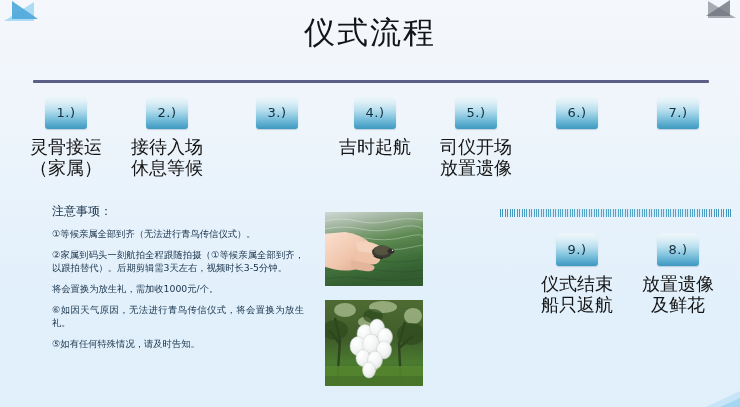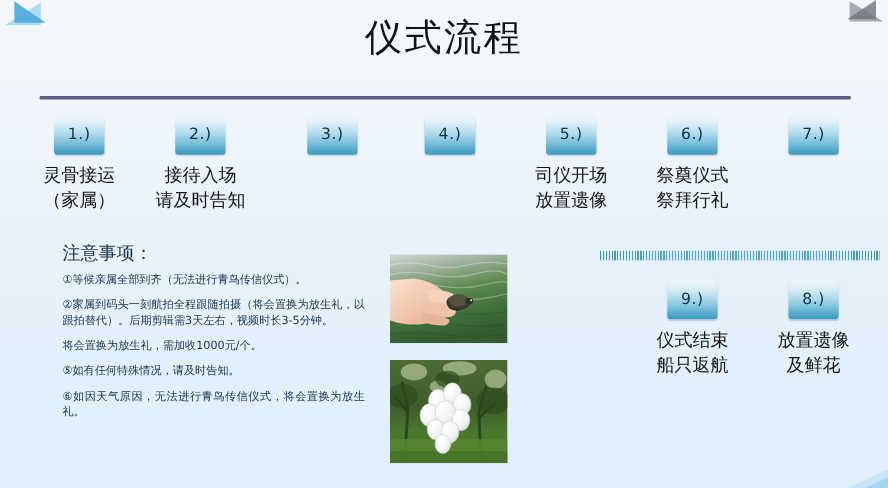--- a/index.html
+++ b/index.html
@@ -121,38 +121,38 @@
         #4ba3c8 92%,
         #3f97bf 100%);
     box-shadow: 0 1px 1px rgba(60,110,140,.25);
     color: #14303f;
     font-size: 13px;
     line-height: 33px;
     letter-spacing: .5px;
   }
   .step-label {
     margin-top: 7px;
-    font-size: 15px;
+    font-size: 18px;
     line-height: 21px;
     color: #141414;
     white-space: pre-line;
   }
 
   
   #notes {
     position: absolute;
     left: 52px;
     top: 205px;
     width: 252px;
     color: #16314a;
     font-size: 9.3px;
     line-height: 13px;
   }
   #notes-title {
-    font-size: 15px;
+    font-size: 12px;
     margin-bottom: 9px;
     color: #16314a;
   }
   .note-item {
     margin-bottom: 8px;
     text-align: justify;
   }
 
   
   .photo {
@@ -208,41 +208,40 @@
 
   <div class="step" style="left:18px;  top:96px;">
     <div class="badge">1.)</div>
     <div class="step-label">灵骨接运
 （家属）</div>
   </div>
 
   <div class="step" style="left:119px; top:96px;">
     <div class="badge">2.)</div>
     <div class="step-label">接待入场
-请及时告知</div>
+休息等候</div>
   </div>
 
   <div class="step" style="left:229px; top:96px;">
     <div class="badge">3.)</div>
   </div>
 
   <div class="step" style="left:327px; top:96px;">
     <div class="badge">4.)</div>
+    <div class="step-label">吉时起航</div>
   </div>
 
   <div class="step" style="left:428px; top:96px;">
     <div class="badge">5.)</div>
     <div class="step-label">司仪开场
 放置遗像</div>
   </div>
 
   <div class="step" style="left:529px; top:96px;">
     <div class="badge">6.)</div>
-    <div class="step-label">祭奠仪式
-祭拜行礼</div>
   </div>
 
   <div class="step" style="left:630px; top:96px;">
     <div class="badge">7.)</div>
   </div>
 
   <div id="connector"></div>
 
   <div class="step" style="left:529px; top:233px;">
     <div class="badge">9.)</div>
@@ -252,24 +251,24 @@
 
   <div class="step" style="left:630px; top:233px;">
     <div class="badge">8.)</div>
     <div class="step-label">放置遗像
 及鲜花</div>
   </div>
 
   <div id="notes">
     <div id="notes-title">注意事项：</div>
     <div class="note-item">①等候亲属全部到齐（无法进行青鸟传信仪式）。</div>
-    <div class="note-item">②家属到码头一刻航拍全程跟随拍摄（将会置换为放生礼，以跟拍替代）。后期剪辑需3天左右，视频时长3-5分钟。</div>
+    <div class="note-item">②家属到码头一刻航拍全程跟随拍摄（①等候亲属全部到齐，以跟拍替代）。后期剪辑需3天左右，视频时长3-5分钟。</div>
     <div class="note-item">将会置换为放生礼，需加收1000元/个。</div>
+    <div class="note-item">⑥如因天气原因，无法进行青鸟传信仪式，将会置换为放生礼。</div>
     <div class="note-item">⑤如有任何特殊情况，请及时告知。</div>
-    <div class="note-item">⑥如因天气原因，无法进行青鸟传信仪式，将会置换为放生礼。</div>
   </div>
 
   <div class="photo" id="photo-release">
     <svg width="98" height="74" viewBox="0 0 98 74" preserveAspectRatio="none">
       <defs>
         <linearGradient id="waterG" x1="0" y1="0" x2="0.25" y2="1">
           <stop offset="0%" stop-color="#cfd9d6"></stop>
           <stop offset="22%" stop-color="#9fb39c"></stop>
           <stop offset="48%" stop-color="#5f8a53"></stop>
           <stop offset="78%" stop-color="#3f6f3a"></stop>

